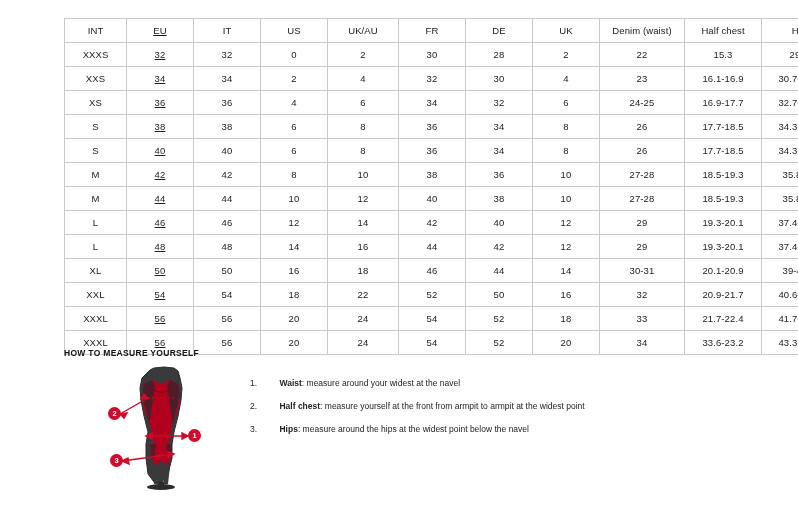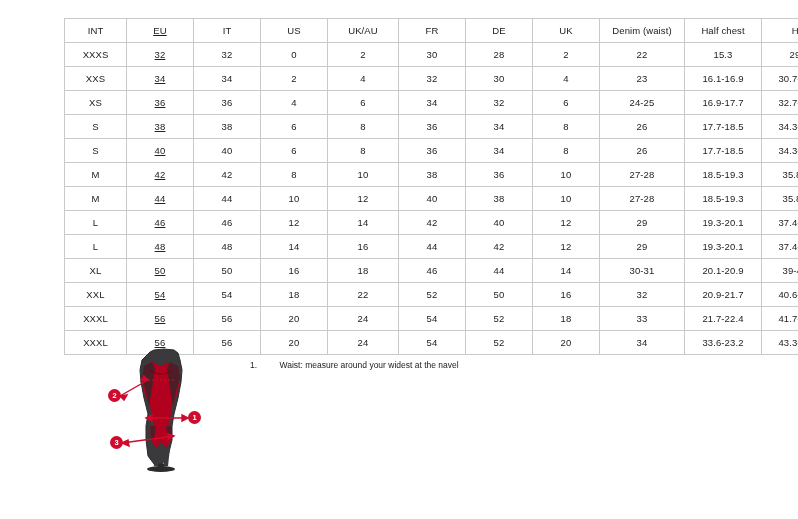--- a/index.html
+++ b/index.html
@@ -86,21 +86,21 @@
   #measure-list {
     margin-left: 18px;
     padding-top: 12px;
   }
   .measure-item {
     font-size: 8.5px;
     color: #222;
     margin-bottom: 13px;
     line-height: 1.2;
   }
-  .measure-item b { font-weight: normal; padding-left: 20px; }
+  .measure-item b { font-weight: bold; padding-left: 20px; }
 
   
   .fig-svg { position: absolute; left: 0; top: 0; }
 
   .badge {
     position: absolute;
     width: 13px;
     height: 13px;
     border-radius: 50%;
     background: #cf0a2c;
@@ -302,20 +302,21 @@
           <td class="col-uk">20</td>
           <td class="col-denim">34</td>
           <td class="col-half">33.6-23.2</td>
           <td class="col-hip">43.3-44.5</td>
         </tr>
       </tbody>
   </table>
 </div>
 
 <div id="measure-section">
+  <div id="measure-title">HOW TO MEASURE YOURSELF</div>
 
   <div id="measure-body">
 
     <div id="figure-area">
       <svg class="fig-svg" width="130" height="125" viewBox="0 0 130 125">
 
         <path d="M48 4 L52 2 L62 1 L72 2 L76 5 L78 12 L80 22 L79 34 L76 50 L72 66 L70 78 L70 92 L66 108 L60 116 L52 116 L46 108 L44 92 L44 78 L46 66 L42 50 L39 34 L38 22 L40 12 Z" fill="#3a3a3c" stroke="#2b2b2d" stroke-width="1"></path>
 
         <path d="M42 18 L50 14 L59 18 L68 14 L76 18 L78 30 L76 44 L70 58 L68 70 L66 80 L52 80 L50 70 L48 58 L42 44 L40 30 Z" fill="#b2001f"></path>
 
@@ -358,16 +359,24 @@
       <div class="badge" id="badge-1">1</div>
       <div class="badge" id="badge-2">2</div>
       <div class="badge" id="badge-3">3</div>
     </div>
 
     <div id="measure-list">
       <div class="measure-item">
         <span>1.</span>
         <b>Waist</b><span>: measure around your widest at the navel</span>
       </div>
+      <div class="measure-item">
+        <span>2.</span>
+        <b>Half chest</b><span>: measure yourself at the front from armpit to armpit at the widest point</span>
+      </div>
+      <div class="measure-item">
+        <span>3.</span>
+        <b>Hips</b><span>: measure around the hips at the widest point below the navel</span>
+      </div>
     </div>
 
   </div>
 </div>
 
 </body></html>

